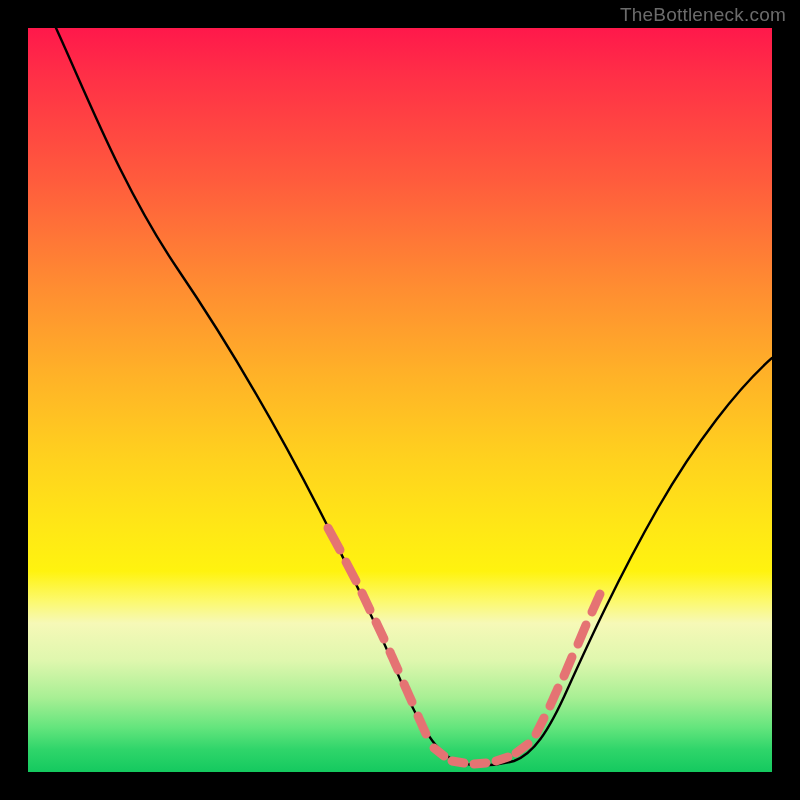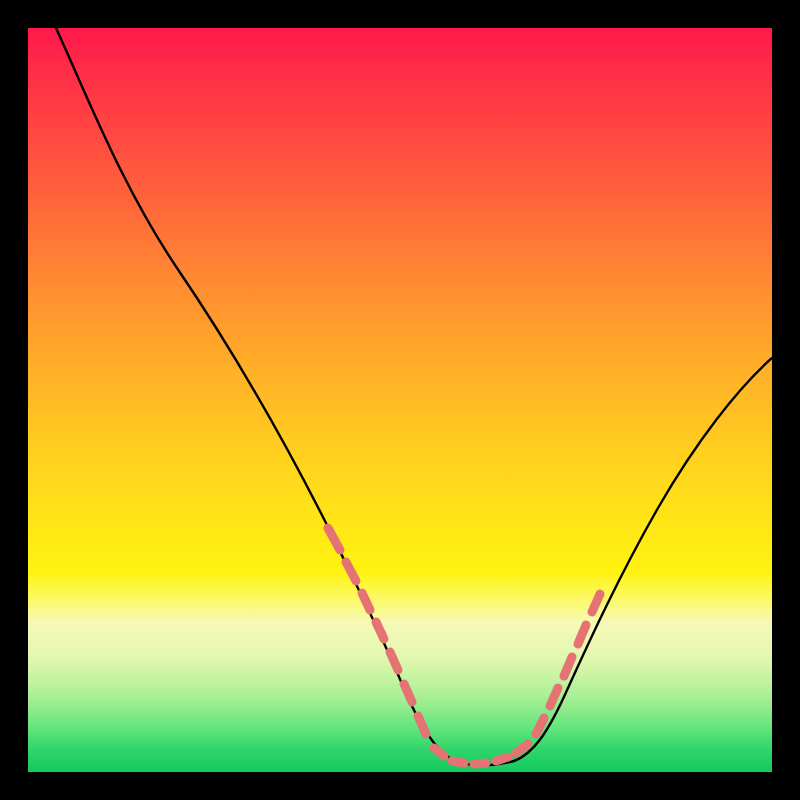--- a/index.html
+++ b/index.html
@@ -99,13 +99,14 @@
         <path d="M 508 706 L 516 690"></path>
         <path d="M 522 678 L 530 660"></path>
         <path d="M 536 648 L 544 629"></path>
         <path d="M 550 616 L 558 597"></path>
         <path d="M 564 584 L 572 566"></path>
       </g>
 
     </svg>
   </div>
 
+  <div class="watermark">TheBottleneck.com</div>
 </div>
 
 </body></html>

